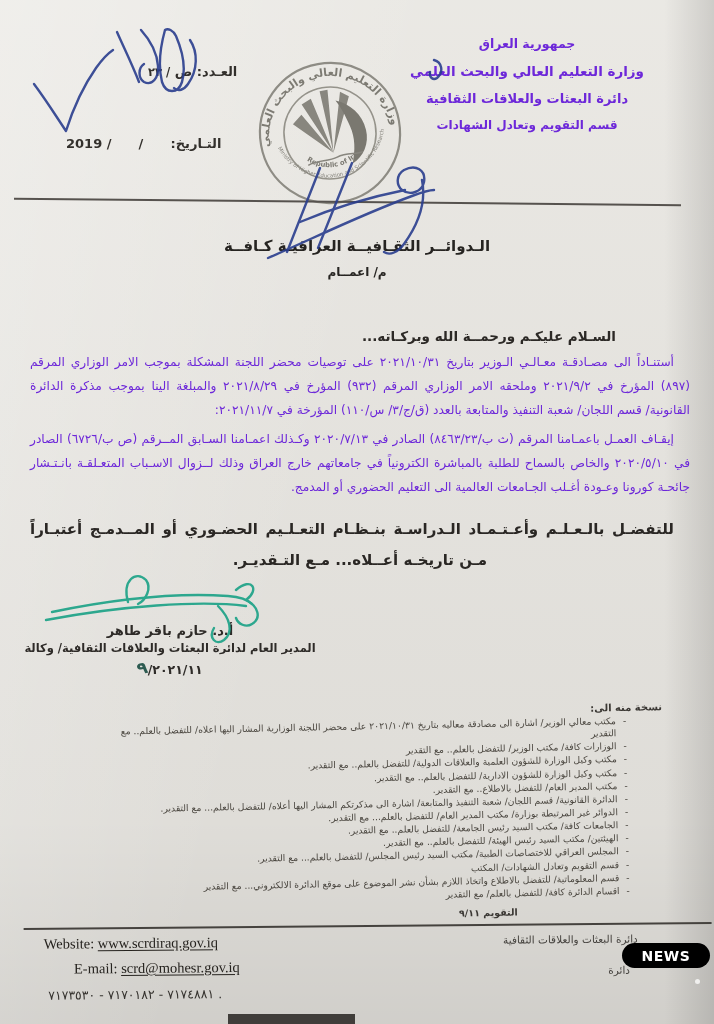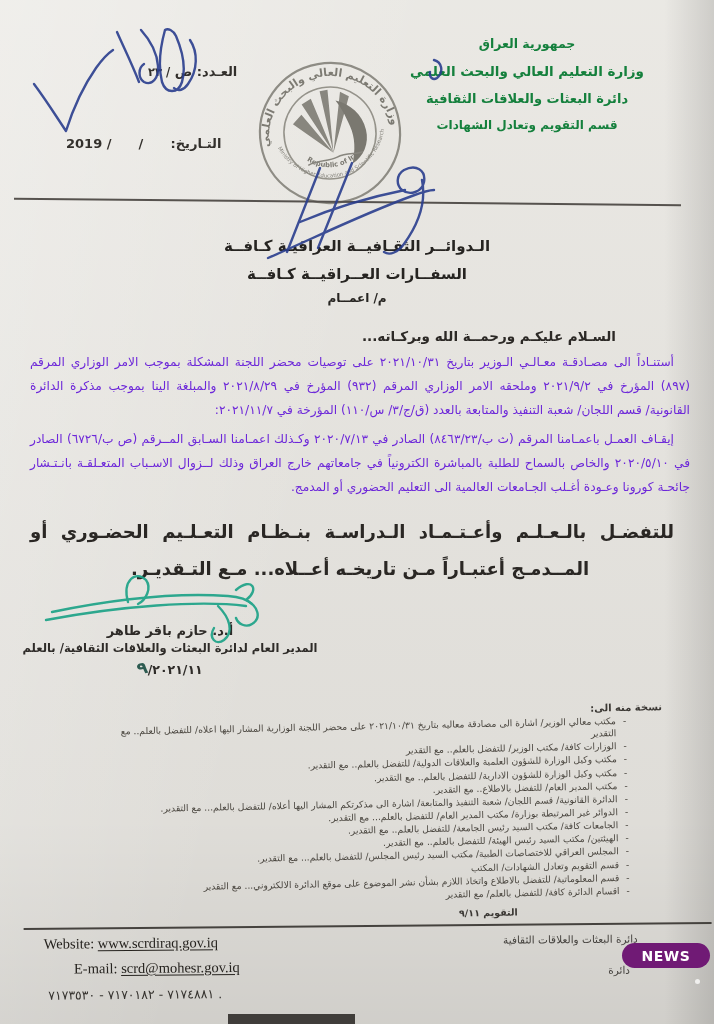--- a/index.html
+++ b/index.html
@@ -12,21 +12,21 @@
     content:"";position:absolute;inset:0;z-index:1;pointer-events:none;
     background:
       linear-gradient(105deg, rgba(255,255,255,.28), rgba(255,255,255,0) 45%),
       linear-gradient(to right, rgba(0,0,0,0) 93%, rgba(0,0,0,.12)),
       linear-gradient(to bottom, rgba(255,255,255,.10), rgba(0,0,0,.04) 80%, rgba(0,0,0,.10));
   }
   .abs{position:absolute;}
   .rtl{direction:rtl;unicode-bidi:embed;}
 
   
-  .hdr{top:36px;right:22px;width:330px;text-align:center;color:#15803d;font-weight:700;z-index:2;}
+  .hdr{top:36px;right:22px;width:330px;text-align:center;color:#6d28d9;font-weight:700;z-index:2;}
   .hdr div{margin-bottom:12px;}
   .hdr .l1{font-size:12.5px;}
   .hdr .l2{font-size:13.5px;}
   .hdr .l3{font-size:13px;}
   .hdr .l4{font-size:12px;margin-bottom:0;}
 
   .seal-wrap{top:58px;left:254px;width:152px;height:150px;z-index:2;transform:rotate(-10deg);opacity:.88;}
 
   .num-line{top:64px;left:148px;font-size:13px;font-weight:700;color:#33302c;z-index:2;white-space:pre;}
   .num-line .suffix{font-size:11.5px;}
@@ -37,21 +37,21 @@
   .recipients{top:237px;left:0;right:0;text-align:center;color:#262421;z-index:2;}
   .recipients .r1{font-size:15px;font-weight:700;margin-bottom:10px;}
   .recipients .r2{font-size:15px;font-weight:700;margin-bottom:8px;}
   .recipients .subj{font-size:12px;font-weight:700;}
 
   .greeting{top:328px;right:98px;font-size:13.5px;font-weight:700;color:#2c2926;z-index:2;}
 
   .para{left:30px;right:24px;text-align:justify;color:#6d28d9;font-size:12.2px;line-height:1.95;z-index:2;text-indent:16px;}
   .p1{top:351px;}
   .p2{top:428px;}
-  .p3{top:514px;font-weight:700;line-height:2.05;font-size:18px;text-align-last:center;color:#2a2724;}
+  .p3{top:514px;font-weight:700;line-height:2.05;font-size:15px;text-align-last:center;color:#2a2724;}
 
   .sig-block{top:623px;left:20px;width:300px;text-align:center;color:#2e2b28;font-weight:700;z-index:2;}
   .sig-name{font-size:13px;}
   .sig-title{font-size:11.5px;margin-top:3px;}
   .sig-date{font-size:12.5px;margin-top:3px;}
   .hw-nine{display:inline-block;font-size:17px;transform:rotate(-14deg);color:#2d5b51;}
 
   .cc{top:707px;right:50px;left:102px;direction:rtl;transform:rotate(-1.2deg);z-index:2;color:#4b4740;}
   .cc-heading{font-size:10px;font-weight:700;color:#3b3834;margin-bottom:2px;}
   .cc-item{display:flex;gap:7px;font-size:9.2px;line-height:1.32;padding-right:36px;margin-bottom:1px;}
@@ -71,21 +71,21 @@
 
   .ink{position:absolute;inset:0;width:714px;height:1024px;z-index:5;pointer-events:none;}
   .ink path{fill:none;stroke-linecap:round;stroke-linejoin:round;}
 
   .news{position:absolute;right:4px;top:891px;width:92px;height:92px;z-index:40;}
   .news-sq{position:absolute;right:14px;top:0;width:62px;height:64px;border-radius:13px;
     background:linear-gradient(150deg,#ef6aa5 0%,#dd3d96 45%,#a82a8c 100%);
     box-shadow:0 1px 3px rgba(0,0,0,.25);}
   .news-sq .small{position:absolute;top:6px;left:9px;color:#fff;font-size:8px;font-weight:700;}
   .news-sq .big{position:absolute;bottom:9px;left:4px;right:4px;text-align:center;color:#fff;font-size:19px;font-weight:700;}
-  .news-band{position:absolute;right:0;top:52px;width:88px;height:25px;border-radius:13px;background:#701a75;
+  .news-band{position:absolute;right:0;top:52px;width:88px;height:25px;border-radius:13px;background:#000000;
     display:flex;align-items:center;justify-content:center;color:#fff;font-weight:700;font-size:14px;letter-spacing:.5px;}
   .news-dot{position:absolute;right:10px;top:88px;width:5px;height:5px;border-radius:50%;background:rgba(255,255,255,.75);}
 
   .scan-band{position:absolute;left:228px;bottom:0;width:127px;height:10px;background:#403d3a;z-index:6;}
 </style>
 </head>
 <body>
 
 <div class="abs hdr rtl">
   <div class="l1">جمهورية العراق</div>
@@ -120,33 +120,32 @@
   </svg>
 </div>
 
 <div class="abs num-line rtl"><span>العـدد: ص</span> <span class="suffix">/ ٢٣</span></div>
 <div class="abs date-line rtl"><span>التـاريخ:</span><span>      /      / 2019</span></div>
 
 <div class="abs rule1"></div>
 
 <div class="abs recipients rtl">
   <div class="r1">الـدوائــر الثقـافيــة العراقيـة كـافــة</div>
-  <div class="r2">السفــارات العــراقيــة كـافــة</div>
   <div class="subj">م/ اعمــام</div>
 </div>
 
 <div class="abs greeting rtl">السـلام عليكـم ورحمــة الله وبركـاته...</div>
 
 <div class="abs para p1 rtl">أستنـاداً الى مصـادقـة معـالـي الـوزير بتاريخ ٢٠٢١/١٠/٣١ على توصيات محضر اللجنة المشكلة بموجب الامر الوزاري المرقم (٨٩٧) المؤرخ في ٢٠٢١/٩/٢ وملحقه الامر الوزاري المرقم (٩٣٢) المؤرخ في ٢٠٢١/٨/٢٩ والمبلغة الينا بموجب مذكرة الدائرة القانونية/ قسم اللجان/ شعبة التنفيذ والمتابعة بالعدد (ق/ج/٣/ س/١١٠) المؤرخة في ٢٠٢١/١١/٧:</div>
 <div class="abs para p2 rtl">إيقـاف العمـل باعمـامنا المرقم (ث ب/٨٤٦٣/٢٣) الصادر في ٢٠٢٠/٧/١٣ وكـذلك اعمـامنا السـابق المــرقم (ص ب/٦٧٢٦) الصادر في ٢٠٢٠/٥/١٠ والخاص بالسماح للطلبة بالمباشرة الكترونياً في جامعاتهم خارج العراق وذلك لــزوال الاسـباب المتعـلقـة بانـتـشار جائحـة كورونا وعـودة أغـلب الجـامعات العالمية الى التعليم الحضوري أو المدمج.</div>
 <div class="abs para p3 rtl">للتفضـل بالـعـلـم وأعـتـمـاد الـدراسـة بنـظـام التعـلـيم الحضـوري أو المــدمـج أعتبـاراً مـن تاريخـه أعــلاه... مـع التـقديـر.</div>
 
 <div class="abs sig-block rtl">
   <div class="sig-name">أ.د. حازم باقر طاهر</div>
-  <div class="sig-title">المدير العام لدائرة البعثات والعلاقات الثقافية/ بالعلم</div>
+  <div class="sig-title">المدير العام لدائرة البعثات والعلاقات الثقافية/ وكالة</div>
   <div class="sig-date"><span>٢٠٢١/١١/</span><span class="hw-nine">٩</span></div>
 </div>
 
 <div class="abs cc">
   <div class="cc-heading">نسخة منه الى:</div>
   <div class="cc-item">
       <span class="dash">-</span>
       <span class="txt">مكتب معالي الوزير/ اشارة الى مصادقة معاليه بتاريخ ٢٠٢١/١٠/٣١ على محضر اللجنة الوزارية المشار اليها اعلاه/ للتفضل بالعلم.. مع التقدير</span>
     </div>
   <div class="cc-item">

